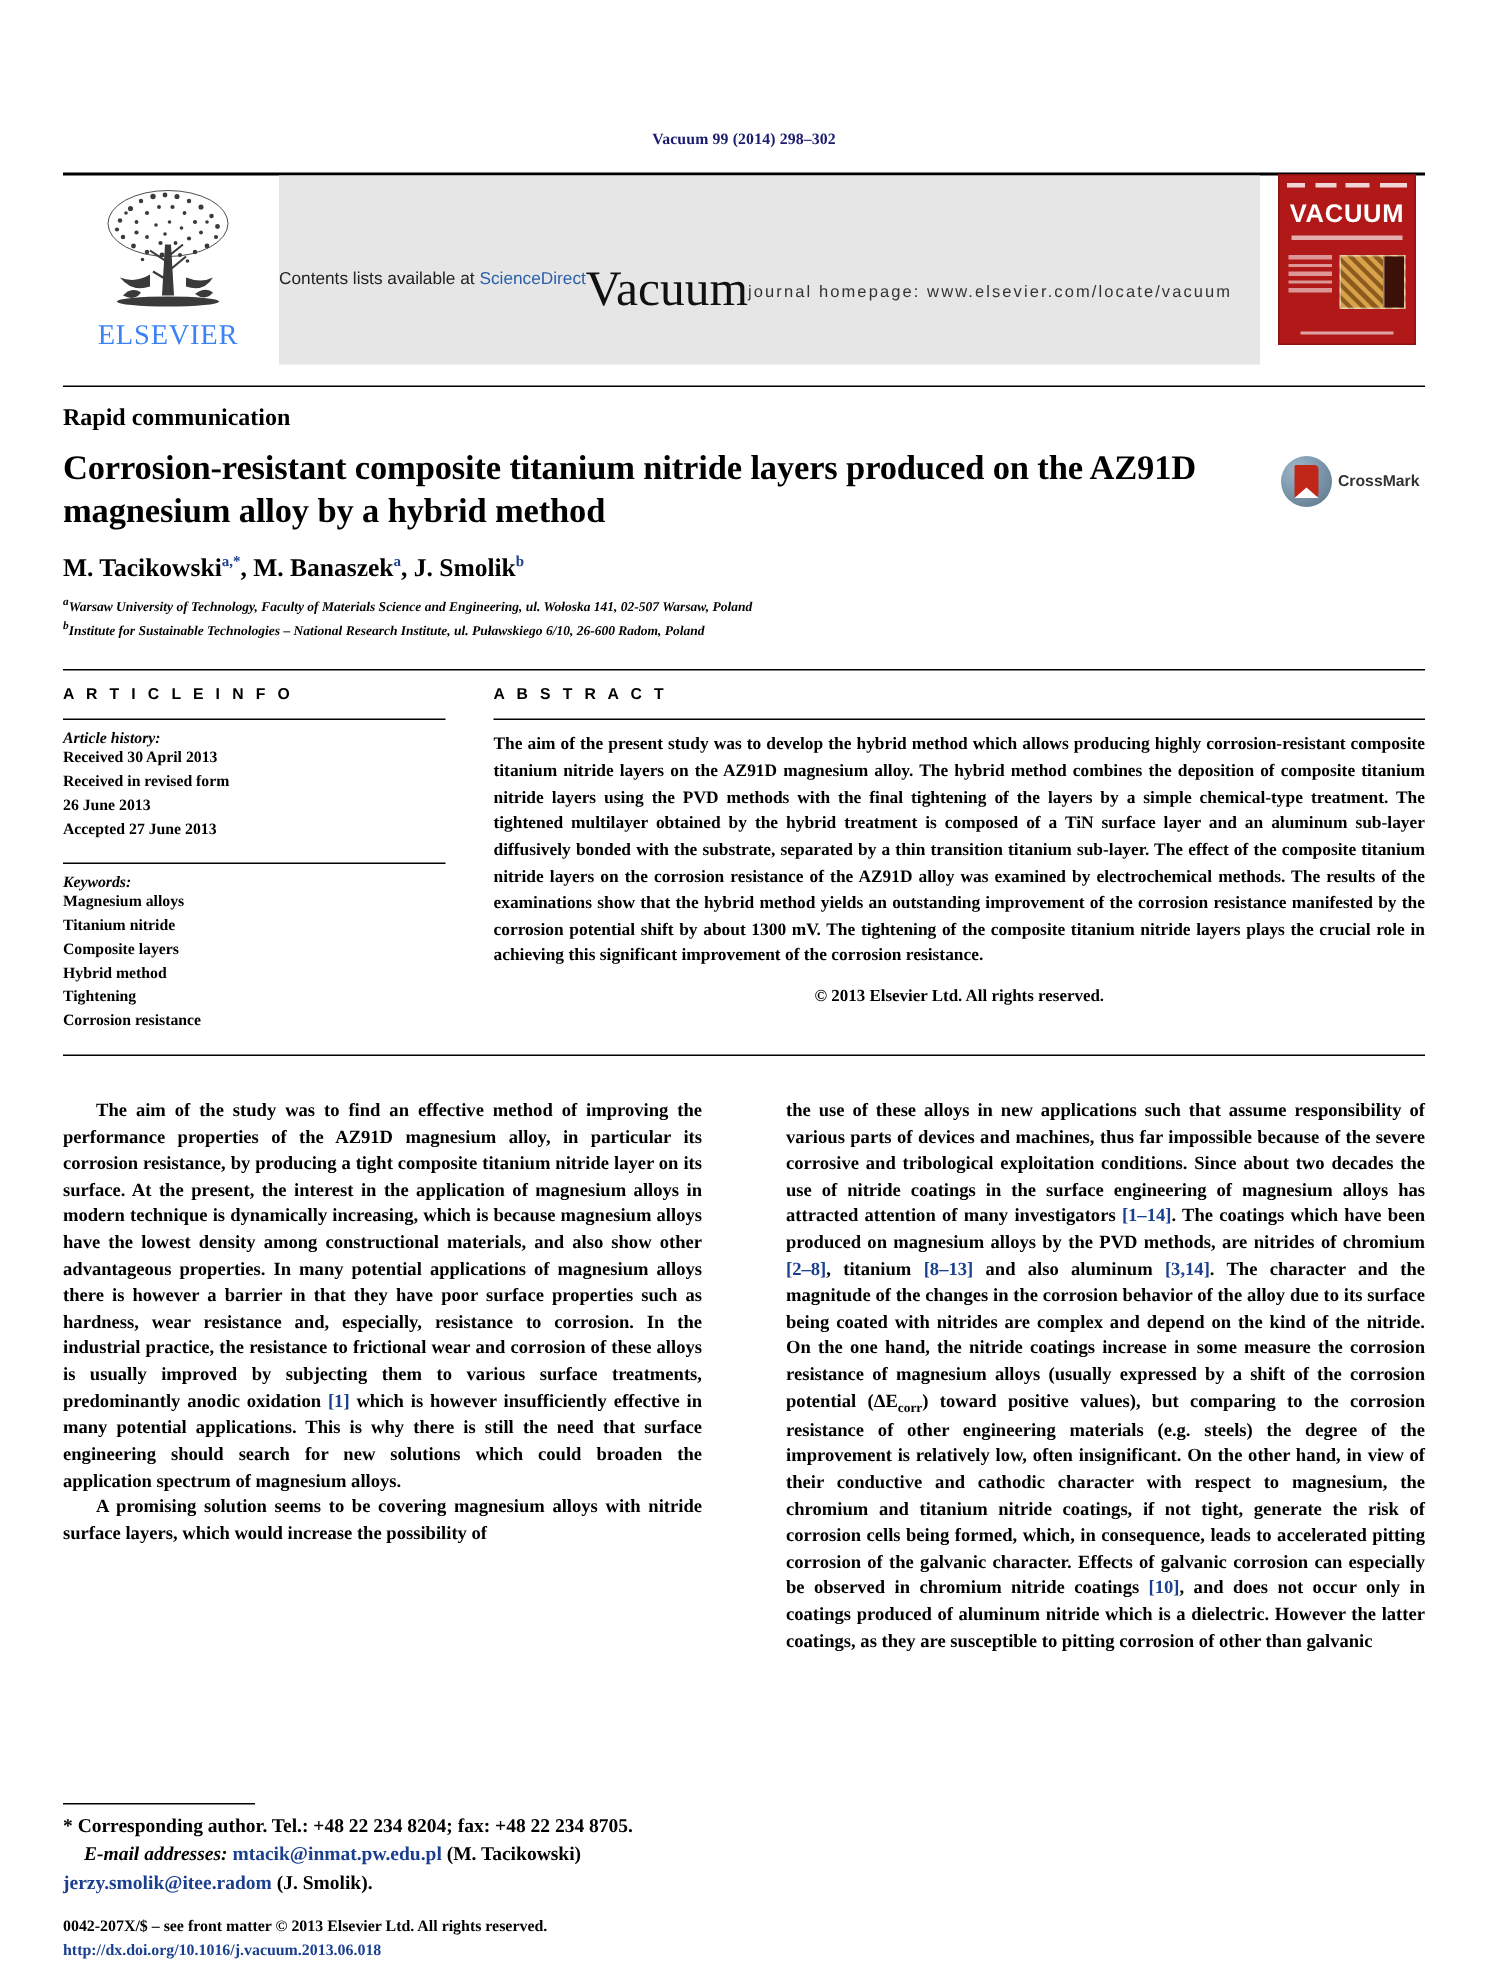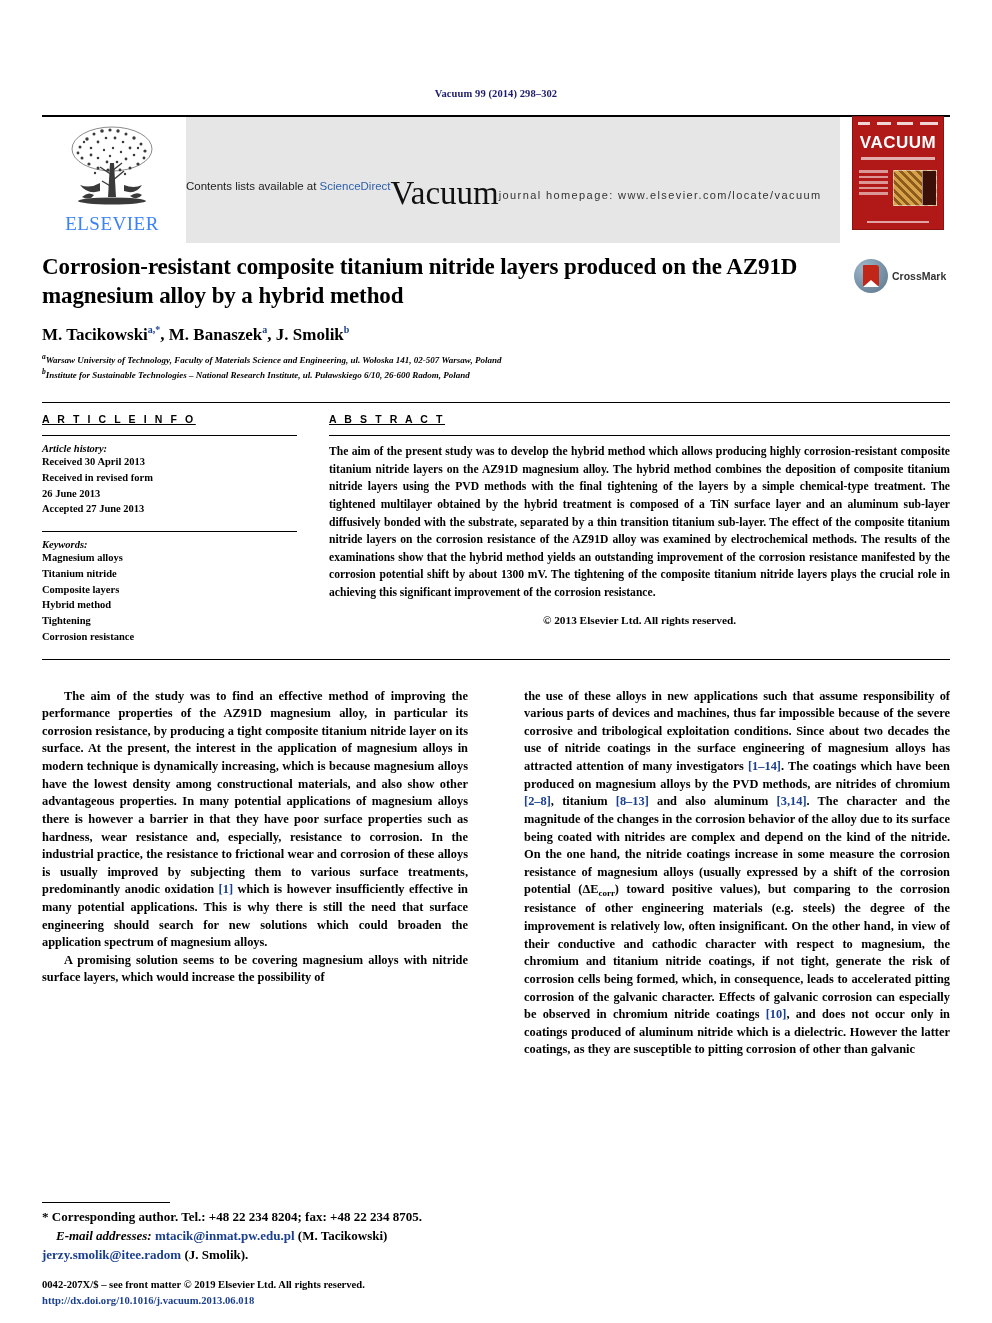--- a/index.html
+++ b/index.html
@@ -262,21 +262,20 @@
     width: 255px;
     flex: none;
     padding-right: 22px;
   }
   .col-head {
     font-family: "Liberation Sans", sans-serif;
     font-size: 10.5px;
     font-weight: bold;
     letter-spacing: 2.6px;
     margin-bottom: 10px;
-    text-decoration: underline;
   }
   .rule {
     border-top: 1.2px solid #000;
     margin: 9px 0 7px 0;
   }
   .info-sub {
     font-size: 10.5px;
     font-style: italic;
     font-weight: bold;
   }
@@ -452,20 +451,21 @@
             <span></span>
             <span></span>
           </div>
           <div class="cover-img"></div>
         </div>
         <div class="cover-foot"></div>
       </div>
     </div>
   </div>
 
+  <div class="section-label">Rapid communication</div>
 
   <div class="title-row">
     <div class="art-title">Corrosion-resistant composite titanium nitride layers produced on the AZ91D magnesium alloy by a hybrid method</div>
     <div class="crossmark">
       <div class="cm-badge">
         <div class="cm-book"></div>
       </div>
       <div class="cm-text">CrossMark</div>
     </div>
   </div>
@@ -521,17 +521,17 @@
     <div class="fn" style="text-indent:14px">
       <span class="lbl">E-mail addresses:</span>
       <span class="link">mtacik@inmat.pw.edu.pl</span>
       <span>(M. Tacikowski)</span>
       <span class="link">jerzy.smolik@itee.radom</span>
       <span>(J. Smolik).</span>
     </div>
   </div>
 
   <div class="imprint">
-    <div>0042-207X/$ – see front matter © 2019 Elsevier Ltd. All rights reserved.</div>
+    <div>0042-207X/$ – see front matter © 2013 Elsevier Ltd. All rights reserved.</div>
     <div class="link">http://dx.doi.org/10.1016/j.vacuum.2013.06.018</div>
   </div>
 
 </div>
 
 </body></html>

